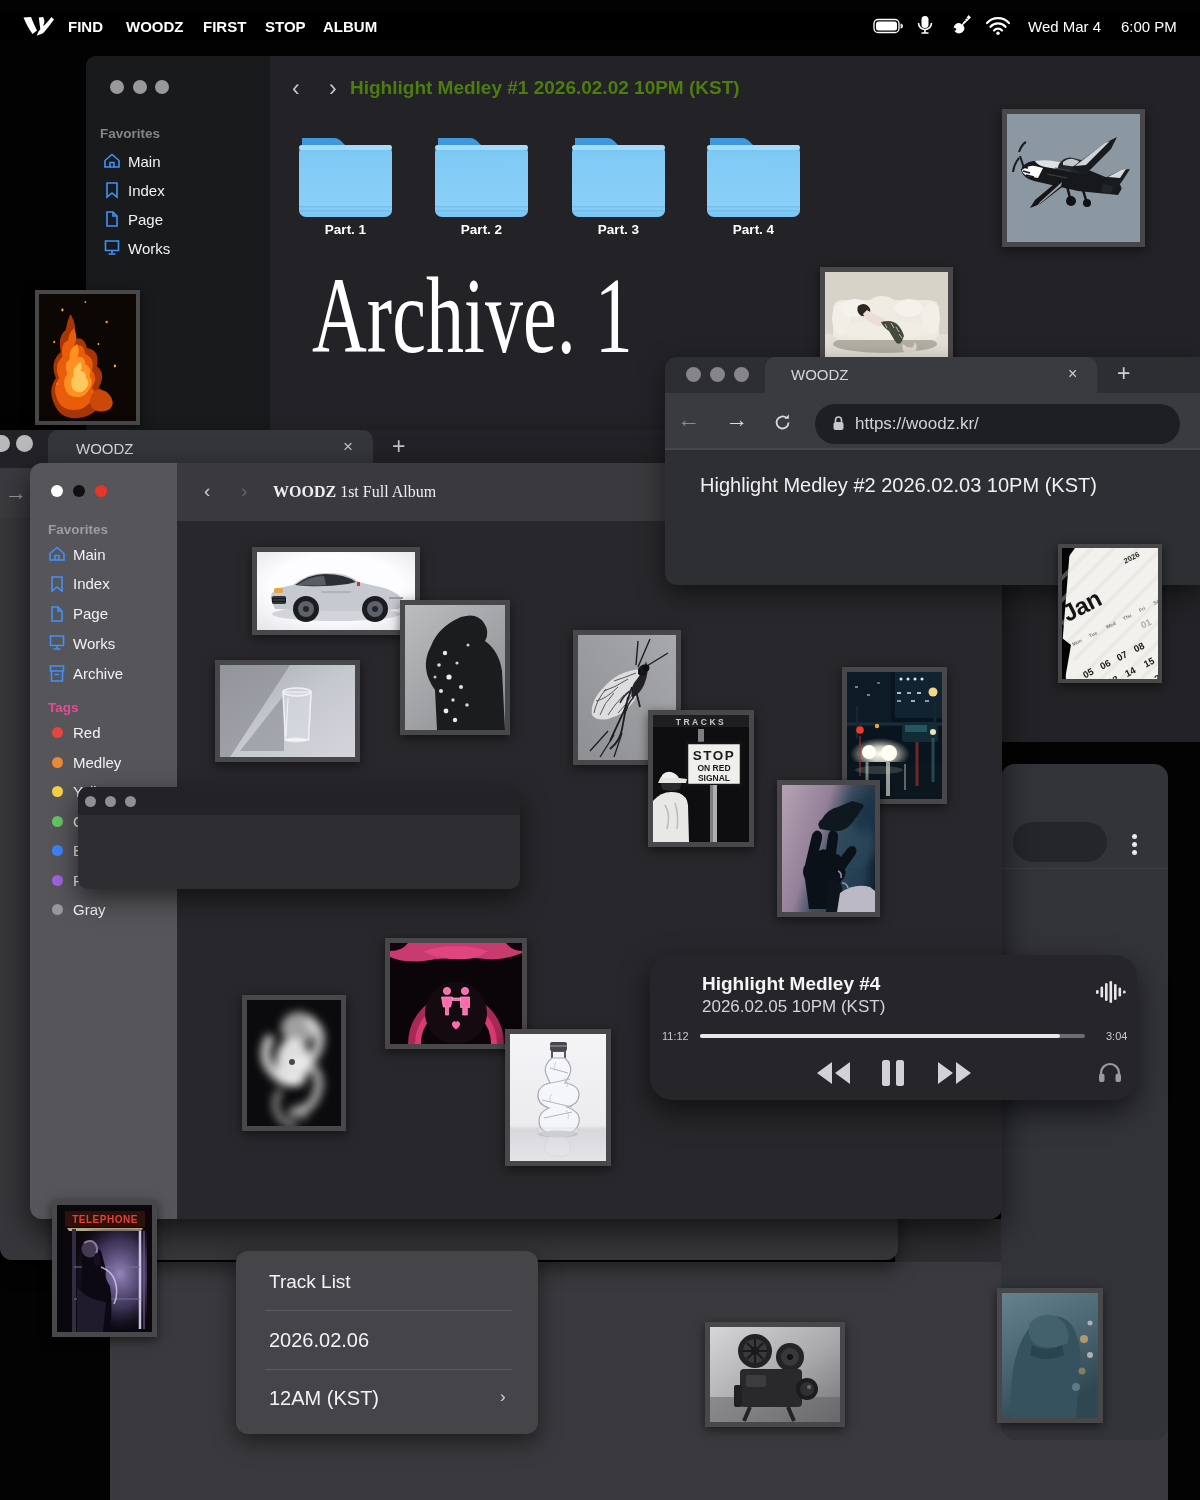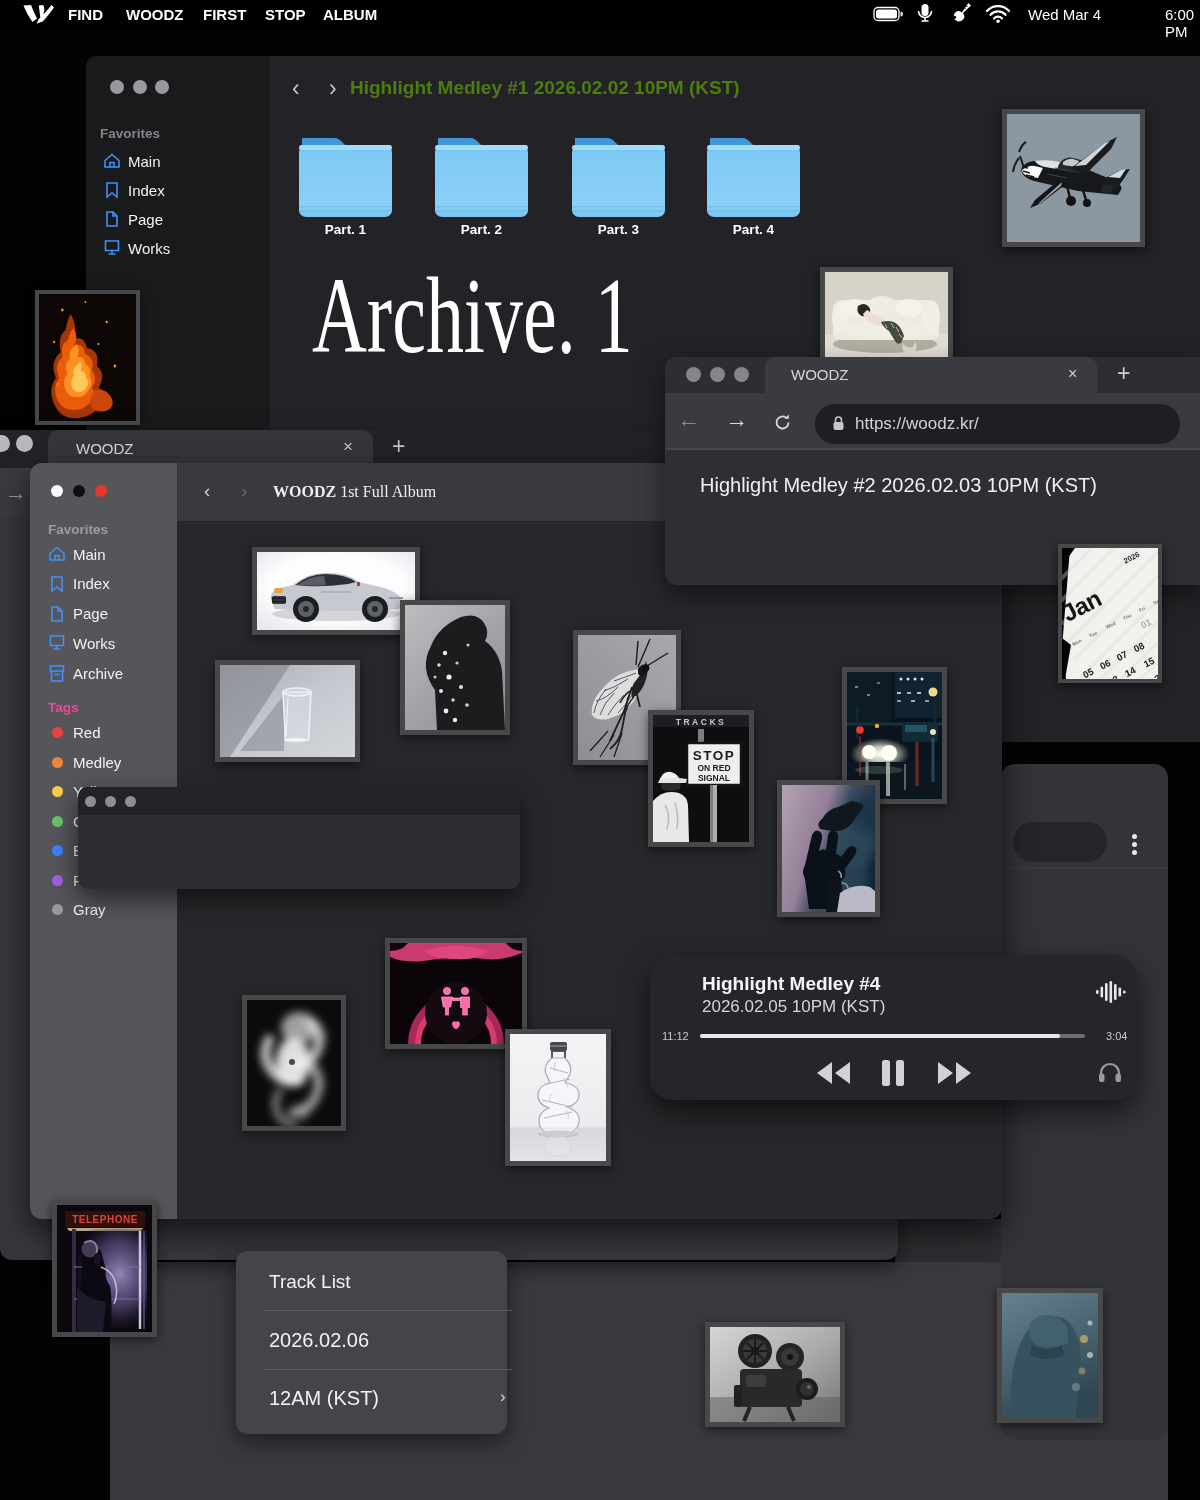--- a/index.html
+++ b/index.html
@@ -569,21 +569,21 @@
   </div>
   <div class="abs" id="headph" style="left:448px; top:106px;">
     <svg width="24" height="22" viewBox="0 0 24 22" fill="none">
       <path d="M3 14 v-2 a9 9 0 0 1 18 0 v2" stroke="#9a9aa0" stroke-width="2.2"></path>
       <rect x="1" y="12.5" width="5.5" height="8.5" rx="2.6" fill="#9a9aa0"></rect>
       <rect x="17.5" y="12.5" width="5.5" height="8.5" rx="2.6" fill="#9a9aa0"></rect>
     </svg>
   </div>
 </div>
 
-<div class="abs" style="left:236px; top:1251px; width:271px; height:183px; border-radius:12px; background:#454549; box-shadow:0 8px 22px rgba(0,0,0,0.5); z-index:9;">
+<div class="abs" style="left:236px; top:1251px; width:302px; height:183px; border-radius:12px; background:#454549; box-shadow:0 8px 22px rgba(0,0,0,0.5); z-index:9;">
   <div class="abs" style="left:33px; top:20px; color:#f2f2f4; font-size:19px;">Track List</div>
   <div class="abs" style="left:29px; top:59px; width:247px; height:1px; background:#5d5d61;"></div>
   <div class="abs" style="left:33px; top:78px; color:#f2f2f4; font-size:20px;">2026.02.06</div>
   <div class="abs" style="left:29px; top:118px; width:247px; height:1px; background:#5d5d61;"></div>
   <div class="abs" style="left:33px; top:136px; color:#f2f2f4; font-size:20px;">12AM (KST)</div>
   <div class="abs" style="left:264px; top:136px; color:#d6d6da; font-size:17px;">›</div>
 </div>
 
 <div class="ph" style="left:52px; top:1200px; width:105px; height:137px; z-index:9;" id="phTel">
   <svg viewBox="0 0 95 127">
@@ -650,21 +650,21 @@
     <path d="M28 30 q14 -14 30 -4 q10 8 8 24 q-16 8 -32 2 q-10 -8 -6 -22 z" fill="#42616d"></path>
     <path d="M30 52 q14 8 30 0 l2 10 q-18 8 -34 0 z" fill="#2a4450"></path>
     <circle cx="82" cy="46" r="4" fill="#c9a66b" opacity="0.8"></circle>
     <circle cx="88" cy="62" r="3" fill="#d8d8d0" opacity="0.7"></circle>
     <circle cx="80" cy="78" r="3.5" fill="#b89a68" opacity="0.6"></circle>
     <circle cx="88" cy="30" r="2.5" fill="#e8e8e0" opacity="0.6"></circle>
     <circle cx="74" cy="94" r="4" fill="#8aa5ae" opacity="0.5"></circle>
   </svg>
 </div>
 
-<div class="abs" style="left:0; top:0; width:1200px; height:28px; background:#000; z-index:20;" id="menubar">
+<div class="abs" style="left:0; top:12px; width:1200px; height:28px; background:#000; z-index:20;" id="menubar">
   <div class="abs" id="logo" style="left:22px; top:4px;">
     <svg width="32" height="20" viewBox="0 0 32 20" fill="#fff">
       <path d="M1.5 1.5 L9 1 C11 6 13 10.5 15 14.5 L10.5 18 C7 13 4 7.5 1.5 1.5 Z"></path>
       <path d="M16.8 1.5 L21.2 1 C22.7 4 22.9 6.8 21.4 9 L22.5 12 L18.6 15 C17.9 10.5 17.3 6 16.8 1.5 Z"></path>
       <path d="M29.5 1 L32 3.6 C28.6 8.4 25 13 21 17.2 L14.6 19.8 L16.6 15.2 C21.2 10.6 25.6 6 29.5 1 Z"></path>
     </svg>
   </div>
   <div class="abs" style="left:68px; top:6px; color:#fff; font-size:15px; font-weight:bold;">FIND</div>
   <div class="abs" style="left:126px; top:6px; color:#fff; font-size:15px; font-weight:600;">WOODZ</div>
   <div class="abs" style="left:203px; top:6px; color:#fff; font-size:15px; font-weight:600;">FIRST</div>
@@ -687,14 +687,14 @@
       </g>
       <g transform="translate(113,0)" stroke="#fff" fill="none" stroke-linecap="round">
         <path d="M2 11 a15 15 0 0 1 22 0" stroke-width="2.2"></path>
         <path d="M5.5 14.8 a10 10 0 0 1 15 0" stroke-width="2.2"></path>
         <path d="M9 18.4 a5.5 5.5 0 0 1 8 0" stroke-width="2.2"></path>
         <circle cx="13" cy="21.3" r="1.7" fill="#fff" stroke="none"></circle>
       </g>
     </svg>
   </div>
   <div class="abs" style="left:1028px; top:6px; color:#fff; font-size:15px;">Wed Mar 4</div>
-  <div class="abs" style="left:1121px; top:6px; color:#fff; font-size:15px;margin-left:44px;">6:00 PM</div>
+  <div class="abs" style="left:1121px; top:6px; color:#fff; font-size:15px;">6:00 PM</div>
 </div>
 
 </body></html>

